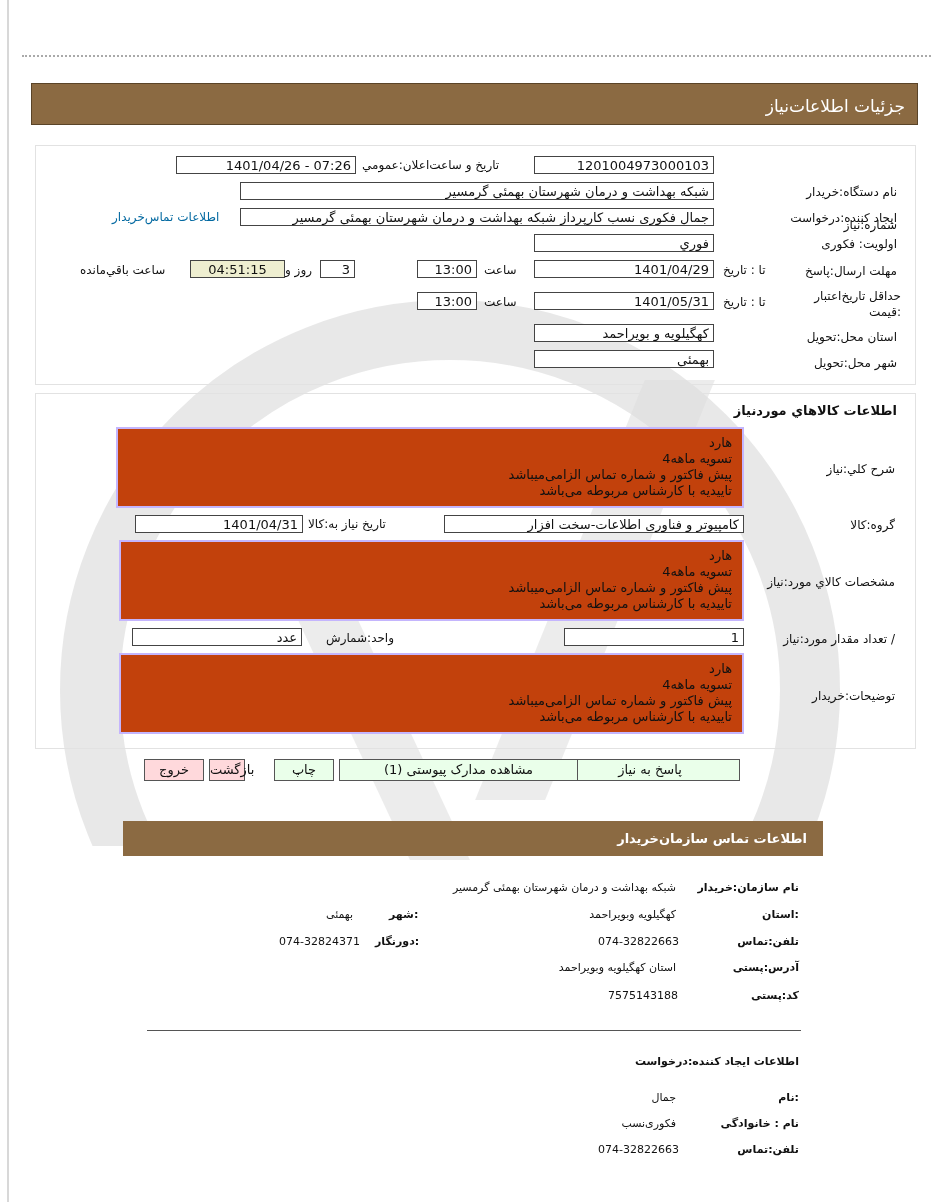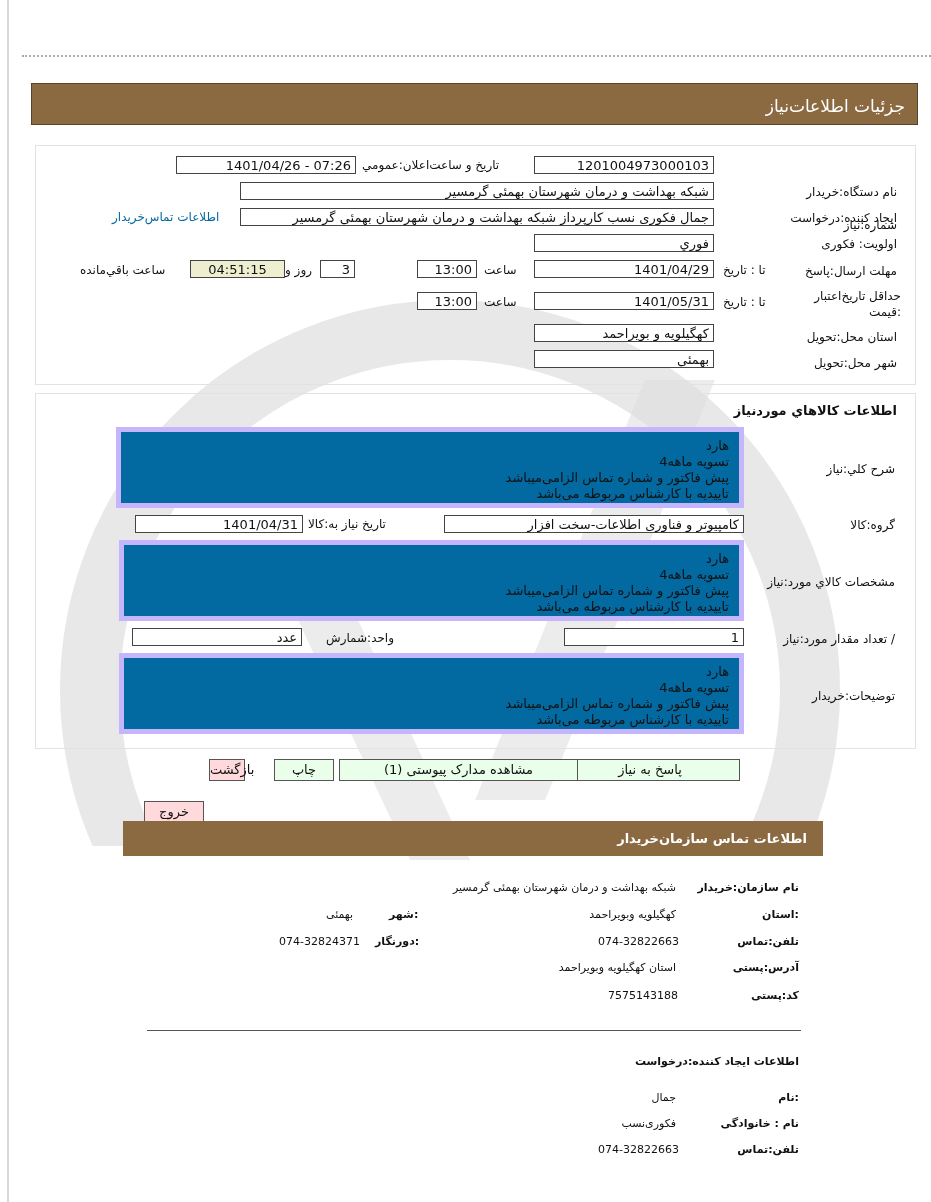--- a/index.html
+++ b/index.html
@@ -7,21 +7,21 @@
   .abs{position:absolute;}
   .vline{left:7px;top:0;width:2px;height:1202px;background:#d8d8d8;}
   .dotted{left:22px;top:55px;width:909px;height:0;border-top:2px dotted #aaa;}
   .hdr{background:#8b6a42;color:#fff;}
   .hdr1{left:31px;top:83px;width:885px;height:40px;border:1px solid #5a4428;}
   .hdr1 .t{position:absolute;right:12px;top:12px;font-size:17px;direction:rtl;}
   .panel{border:1px solid #e2e2e2;background:transparent;}
   .lbl{direction:rtl;text-align:right;white-space:nowrap;}
   .box{border:1px solid #444;background:#fff;direction:rtl;text-align:right;white-space:nowrap;overflow:hidden;padding:0 4px;height:18px;line-height:18px;box-sizing:border-box;font-size:13px;}
   .ltr{direction:ltr;}
-  .ml{border:5px solid #c4b5fd;background:#0369a1;direction:rtl;text-align:right;padding:6px 10px;box-sizing:border-box;line-height:16px;font-size:13px;}
+  .ml{border:2px solid #c4b5fd;background:#c2410c;direction:rtl;text-align:right;padding:6px 10px;box-sizing:border-box;line-height:16px;font-size:13px;}
   .btn{border:1px solid #555;box-sizing:border-box;height:22px;line-height:20px;text-align:center;font-size:13px;cursor:pointer;}
   .btn-g{background:#eaffea;}
   .btn-r{background:#ffd9dc;}
   .wm{position:absolute;border-radius:50%;border:60px solid #d9d9d9;opacity:.55;}
   .info{direction:rtl;font-size:11px;white-space:nowrap;}
   .b{font-weight:bold;}
   a.link{color:#0369a1;text-decoration:none;text-align:center;}
   .remain{background:#eeeed0;}
 </style>
 </head>
@@ -113,21 +113,21 @@
   <div>هارد</div>
   <div>تسويه ماهه4</div>
   <div>پيش فاكتور و شماره تماس الزامی‌ميباشد</div>
   <div>تاييديه با كارشناس مربوطه می‌باشد</div>
 </div>
 
 <div class="abs btn btn-g" style="left:560px;top:759px;width:180px;">پاسخ به نياز</div>
 <div class="abs btn btn-g" style="left:339px;top:759px;width:239px;">مشاهده مدارک پيوستی (1)</div>
 <div class="abs btn btn-g" style="left:274px;top:759px;width:60px;">چاپ</div>
 <div class="abs btn btn-r" style="left:209px;top:759px;width:36px;">بازگشت</div>
-<div class="abs btn btn-r" style="left:144px;top:759px;width:60px;margin-top:42px;">خروج</div>
+<div class="abs btn btn-r" style="left:144px;top:759px;width:60px;">خروج</div>
 
 <div class="abs hdr" style="left:123px;top:821px;width:700px;height:35px;">
   <span class="abs b" style="right:16px;top:10px;direction:rtl;font-size:13px;">اطلاعات  تماس سازمان‌خريدار</span>
 </div>
 
 <div class="abs info b" style="right:132px;top:881px;">نام سازمان:خريدار</div>
 <div class="abs info" style="right:255px;top:881px;">شبكه بهداشت و درمان شهرستان بهمئی گرمسير</div>
 
 <div class="abs info b" style="right:132px;top:908px;">:استان</div>
 <div class="abs info" style="right:255px;top:908px;">كهگيلويه وبويراحمد</div>

